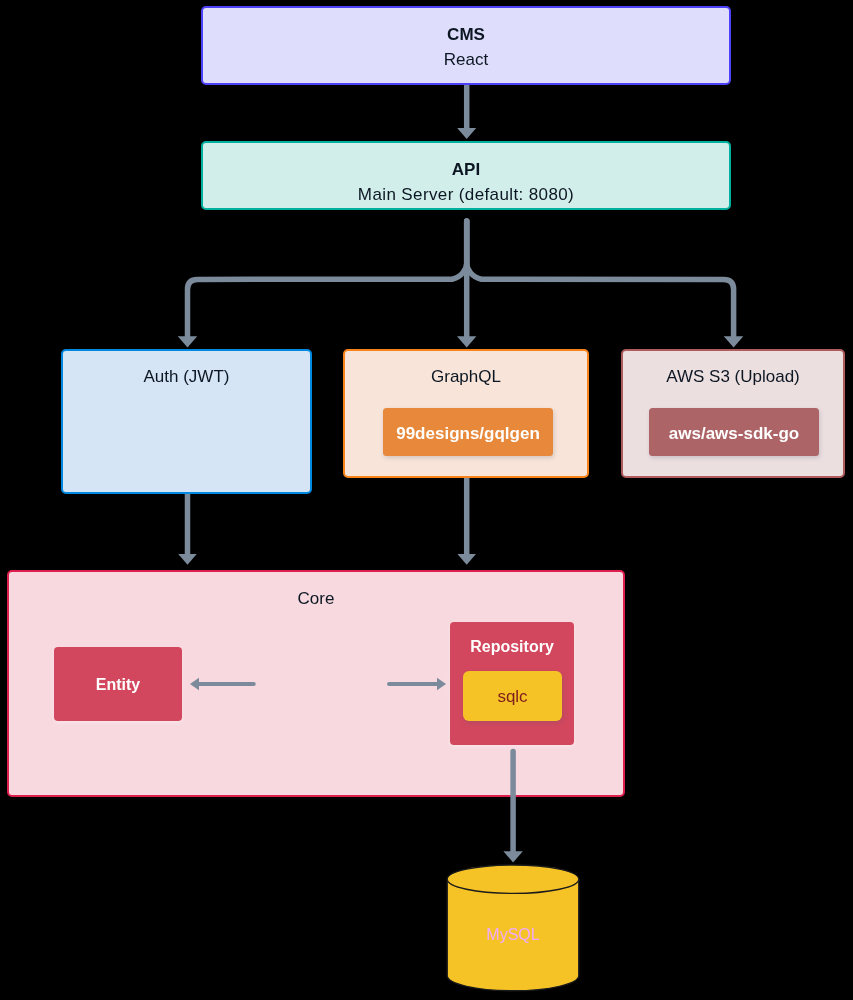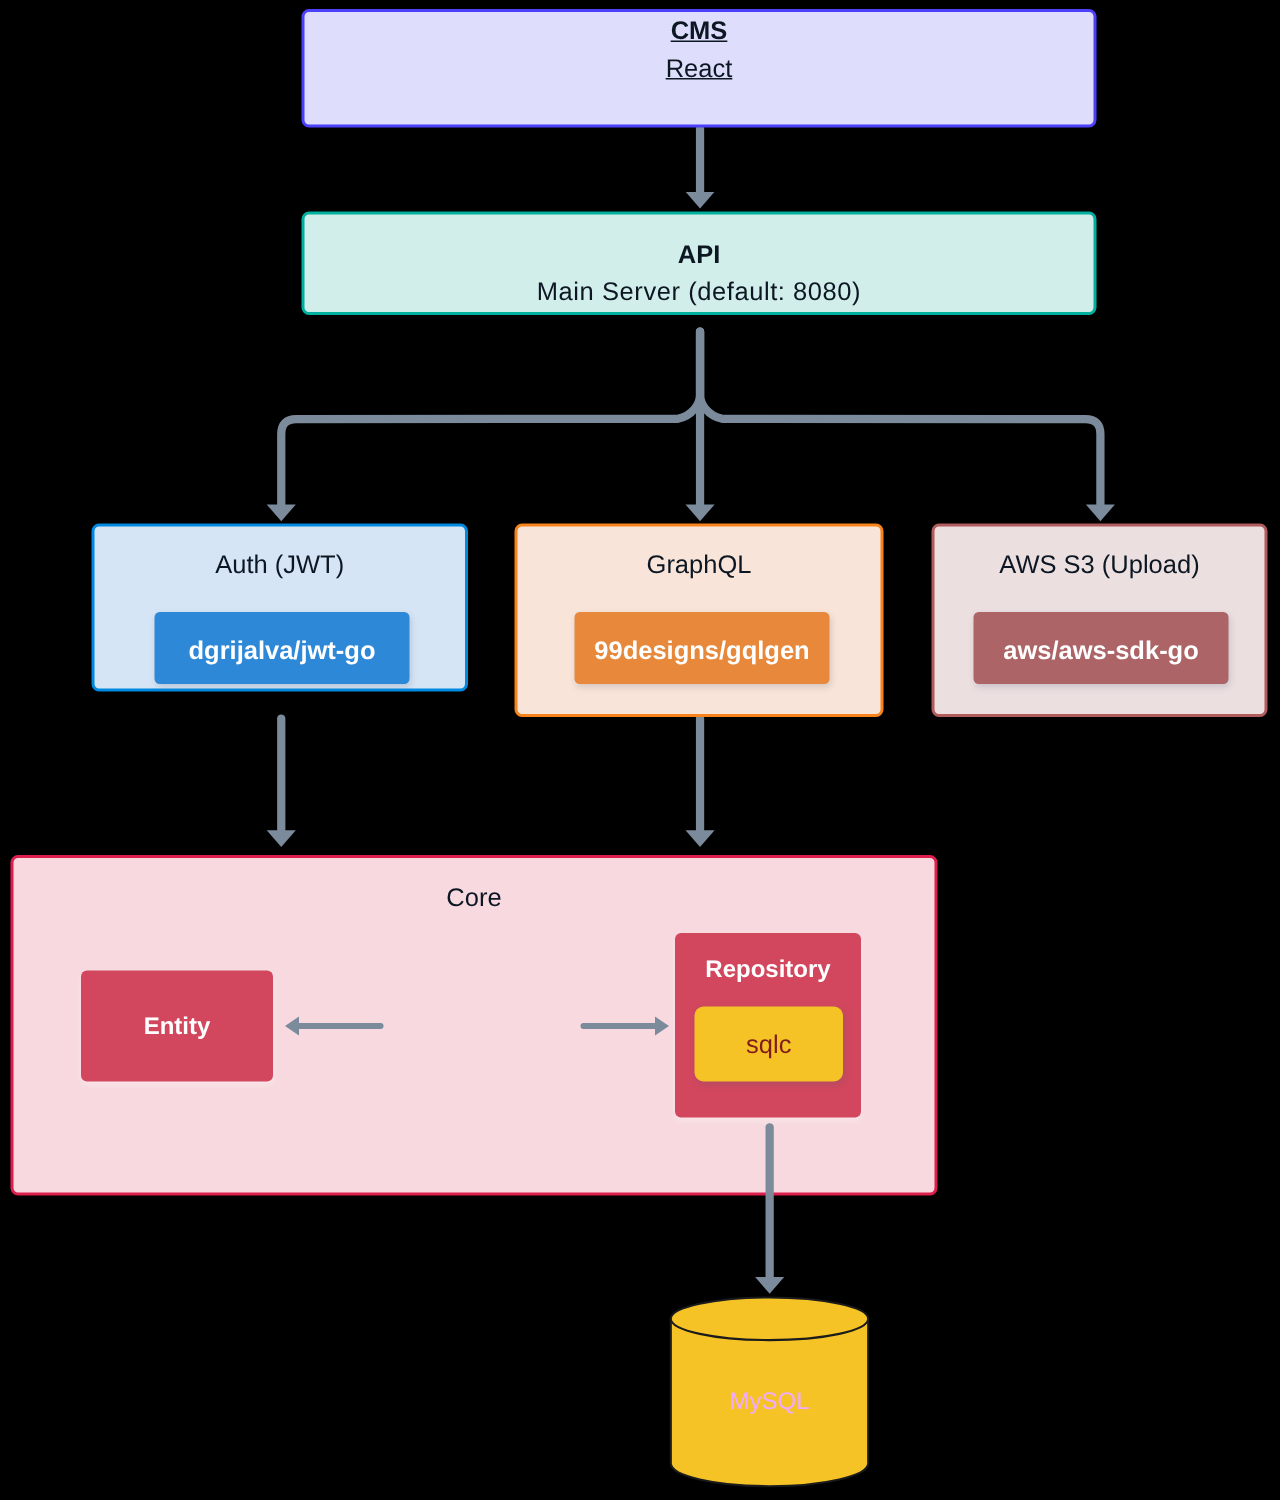--- a/index.html
+++ b/index.html
@@ -18,25 +18,25 @@
         font-size:17px;font-weight:700;color:#fff;line-height:19px;
         padding-top:2px;
         box-shadow:1px 2px 4px rgba(80,90,110,0.22);}
   .edge-svg{position:absolute;top:0;left:0;pointer-events:none;}
   .cyl-label{position:absolute;font-size:16px;color:#f0abfc;}
   .bold{font-weight:700;}
   .wide{letter-spacing:0.38px;}
   .inner-title{font-size:16px;line-height:19px;font-weight:700;color:#fff;}
 
   #n-cms{left:201px;top:6px;width:530px;height:79px;background:#dedefc;
-         border:2px solid #4d40fb;color:#0d1723;padding-top:0;text-decoration:underline;}
+         border:2px solid #4d40fb;color:#0d1723;padding-top:14px;}
   #n-api{left:201px;top:141px;width:530px;height:69px;background:#d2eeeb;
          border:2px solid #00b09f;color:#0d1723;padding-top:14px;}
 
-  #n-auth{left:61px;top:349px;width:251px;height:112px;background:#d6e5f5;
+  #n-auth{left:61px;top:349px;width:251px;height:145px;background:#d6e5f5;
           border:2px solid #0089e0;color:#0d1723;padding-top:13px;}
   #n-graphql{left:343px;top:349px;width:246px;height:129px;background:#f8e4d8;
           border:2px solid #f8831b;color:#0d1723;padding-top:13px;}
   #n-s3{left:621px;top:349px;width:224px;height:129px;background:#ecdfe0;
           border:2px solid #b05b5c;color:#0d1723;padding-top:13px;}
 
   #n-core{left:7px;top:570px;width:618px;height:227px;background:#f7d9df;
           border:2px solid #de1e4d;color:#0d1723;padding-top:14px;}
   #n-entity{left:54px;top:647px;width:128px;height:74px;background:#d2475e;
             justify-content:center;border-radius:4px;
@@ -84,21 +84,20 @@
     <div class="node-sub">React</div>
   </div>
 
   <div class="node" id="n-api">
     <div class="node-title bold">API</div>
     <div class="node-sub wide">Main Server (default: 8080)</div>
   </div>
 
   <div class="node" id="n-auth">
     <div class="node-title">Auth (JWT)</div>
-    <div class="chip" id="c-auth">dgrijalva/jwt-go</div>
   </div>
 
   <div class="node" id="n-graphql">
     <div class="node-title">GraphQL</div>
     <div class="chip" id="c-graphql">99designs/gqlgen</div>
   </div>
 
   <div class="node" id="n-s3">
     <div class="node-title">AWS S3 (Upload)</div>
     <div class="chip" id="c-s3">aws/aws-sdk-go</div>

